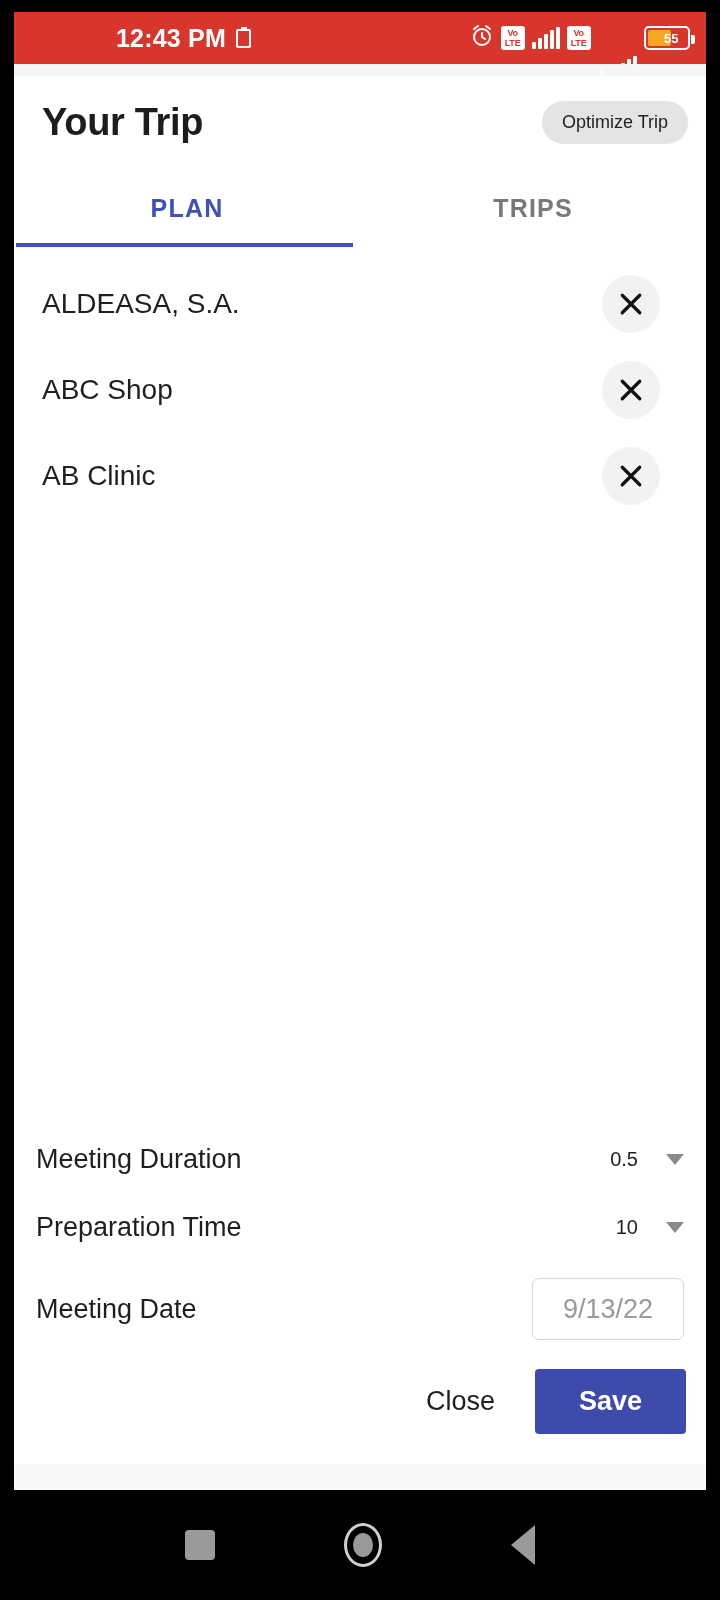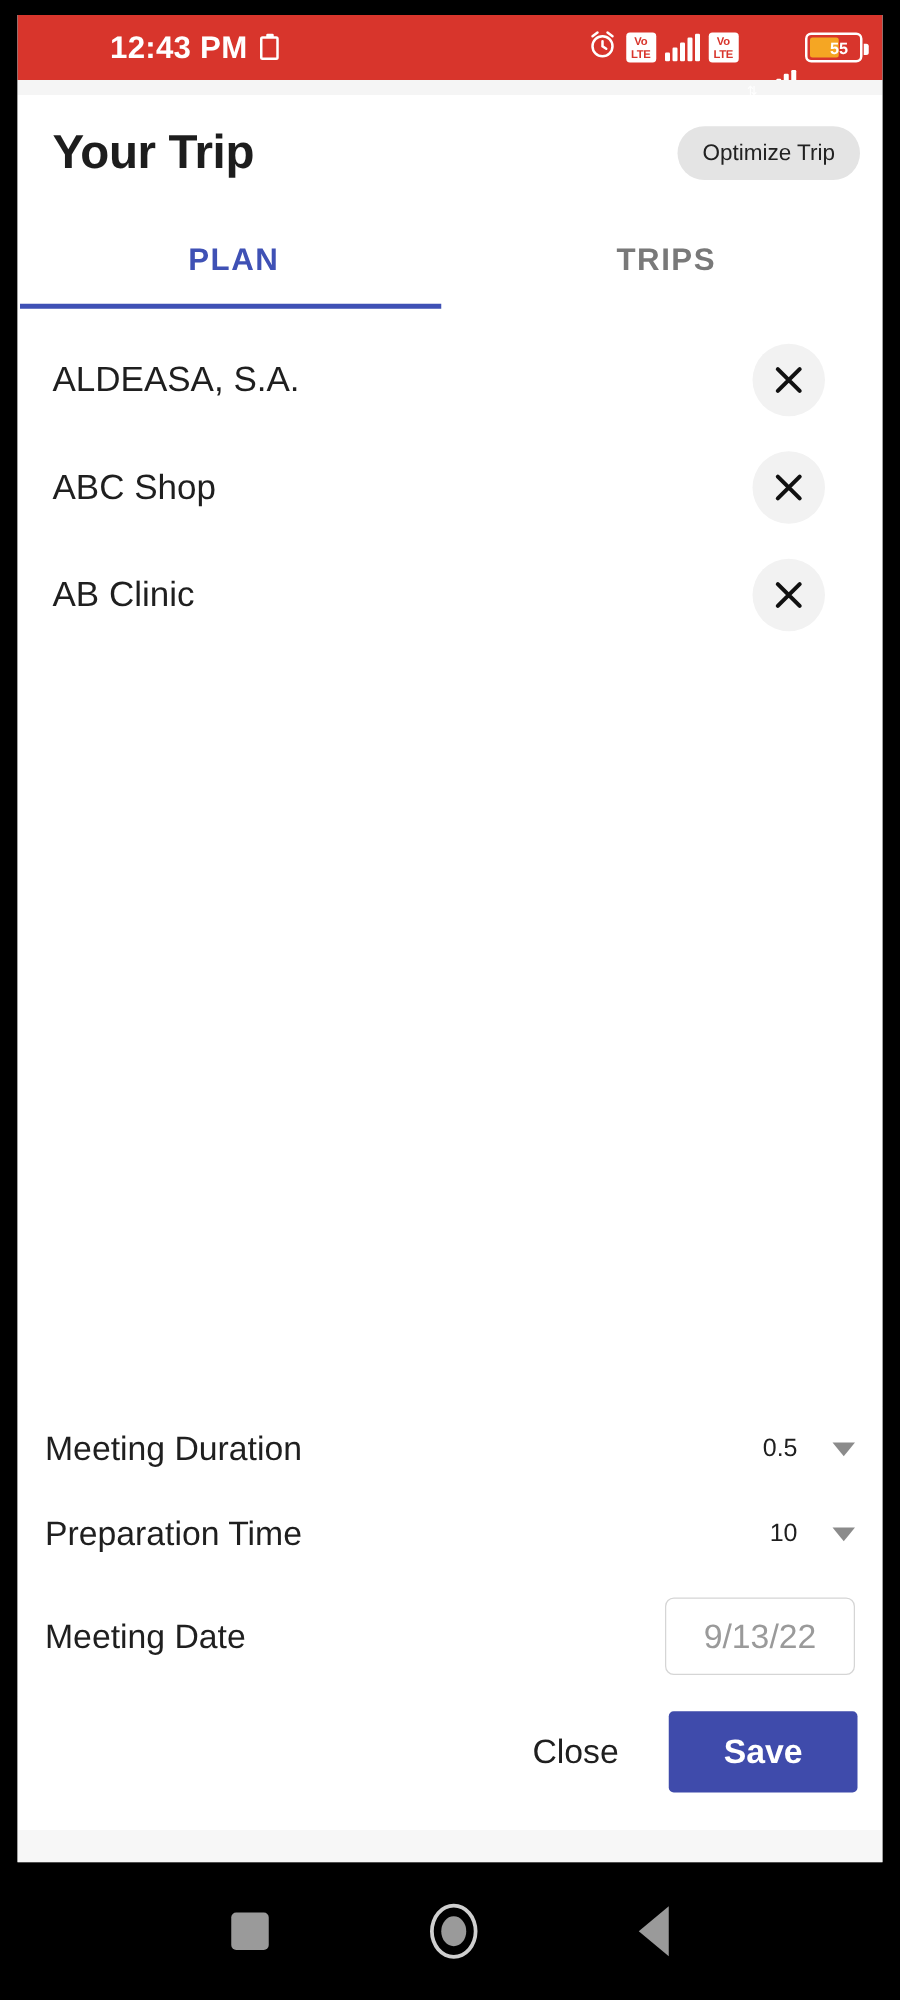--- a/index.html
+++ b/index.html
@@ -26,21 +26,21 @@
   }
   
   .statusbar {
     height:52px;
     background:#d8352c;
     display:flex; align-items:center;
     justify-content:space-between;
     padding:0 16px 0 74px;
     flex:0 0 auto;
   }
-  .status-left { display:flex; align-items:center; gap:10px; }
+  .status-left { display:flex; align-items:center; gap:10px;margin-left:28px; }
   .clock {
     color:#ffffff;
     font-size:25px;
     font-weight:600;
     letter-spacing:.2px;
   }
   .tiny-batt-icon {
     width:15px; height:19px;
     border:2px solid #fff;
     border-radius:2px;

